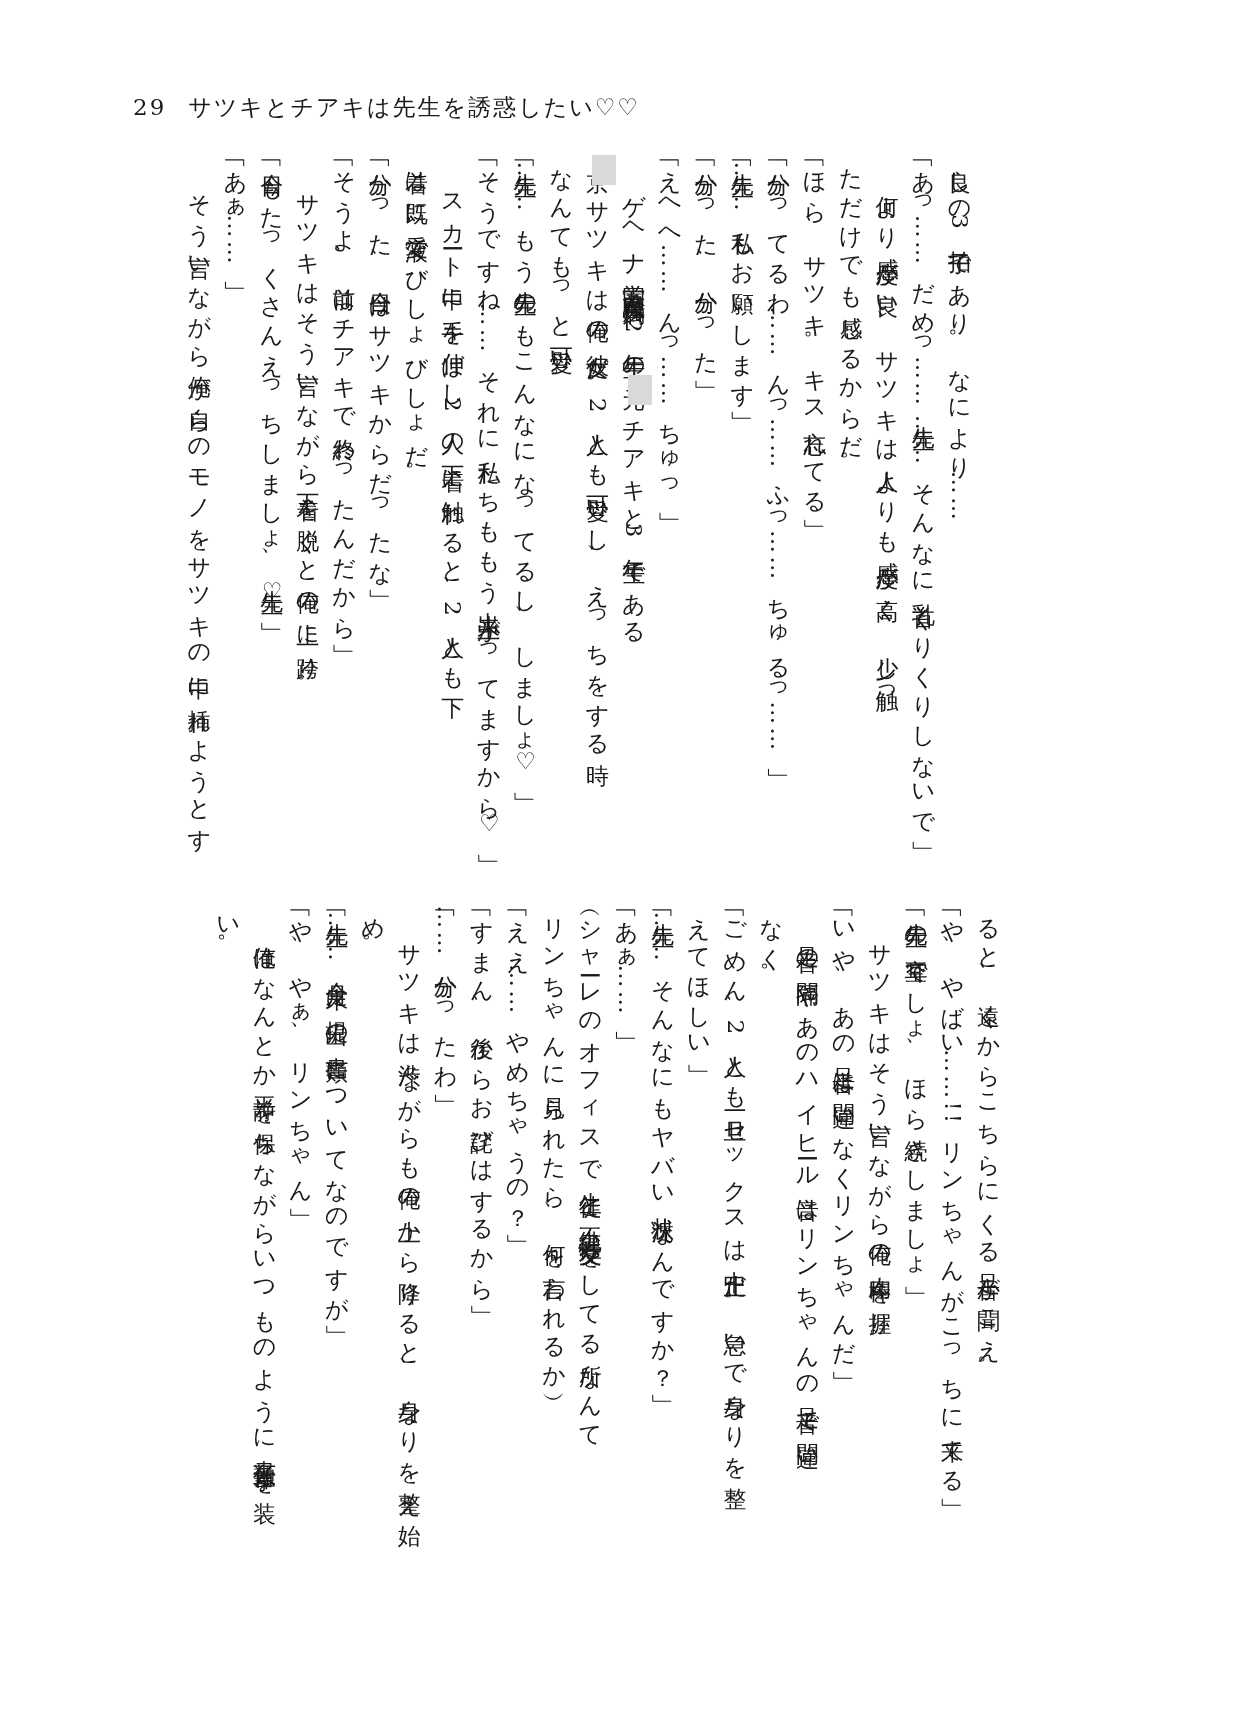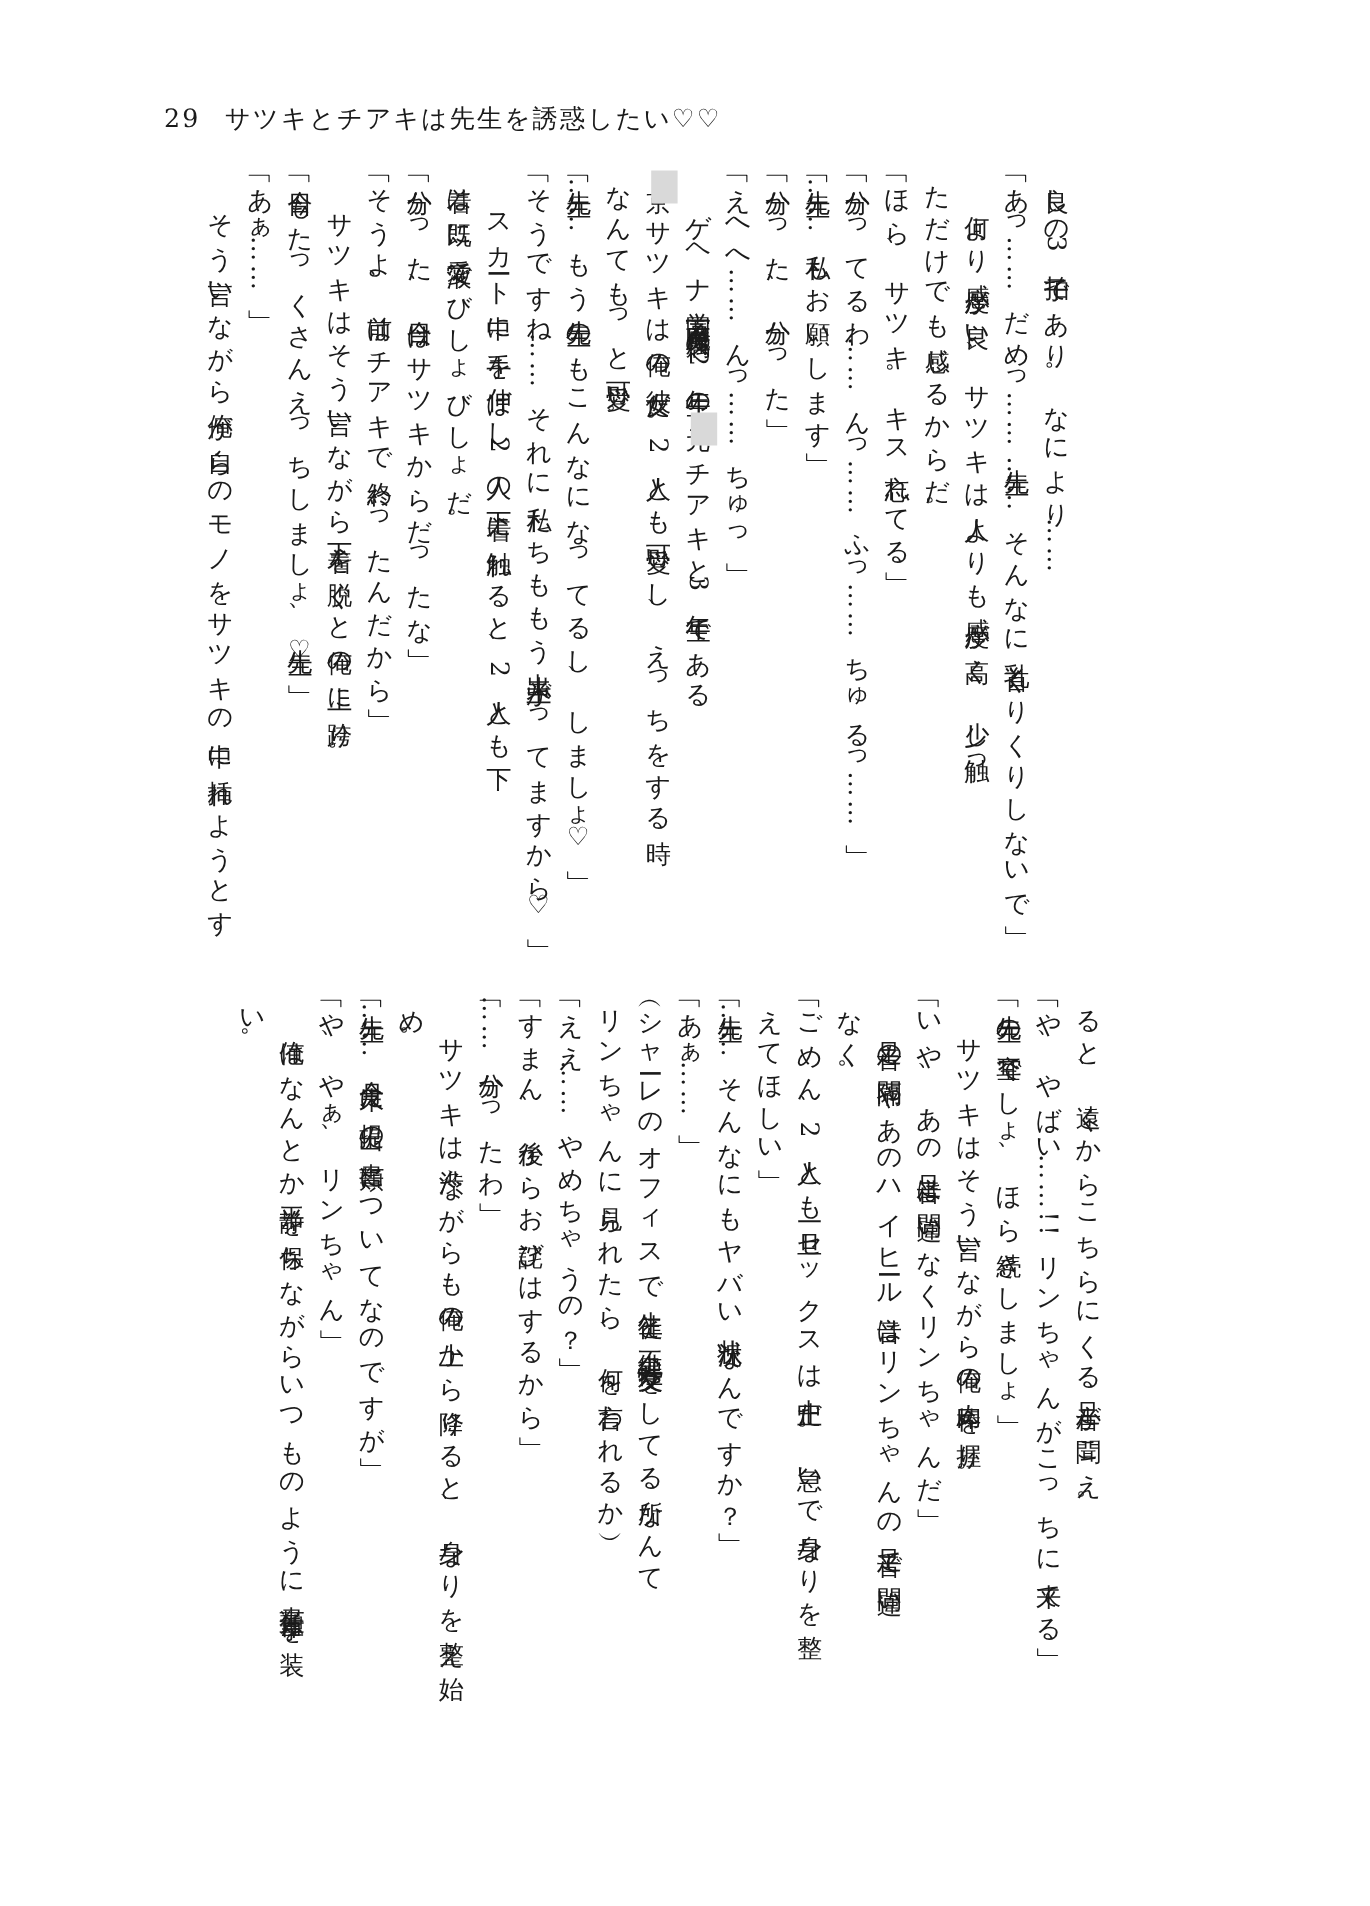--- a/index.html
+++ b/index.html
@@ -1,19 +1,19 @@
 <!DOCTYPE html>
 <html><head>
 <meta charset="utf-8">
 <style>
   html, body { margin: 0; padding: 0; background: #ffffff; }
   body { width: 1245px; height: 1733px; position: relative; overflow: hidden;
          font-family: "DejaVu Serif", "Liberation Serif", serif; color: #1a1a1a; }
   .header { position: absolute; left: 133px; top: 92px; font-size: 23px; letter-spacing: 2px;
-            white-space: nowrap; margin-left: 16px; }
+            white-space: nowrap; }
   .header .num { margin-right: 22px; }
   .block { position: absolute; writing-mode: vertical-rl; -webkit-writing-mode: vertical-rl;
            font-size: 23px; line-height: 36.2px; letter-spacing: 3.2px; white-space: nowrap; }
   .block-upper { right: 267px; top: 152px; height: 640px; }
   .block-lower { right: 238px; top: 902px; height: 660px; }
   .line { display: block; }
   .redact { display: inline-block; width: 24px; height: 30px; background: #d9d9d9; vertical-align: middle; }
 </style>
 </head>
 <body>

